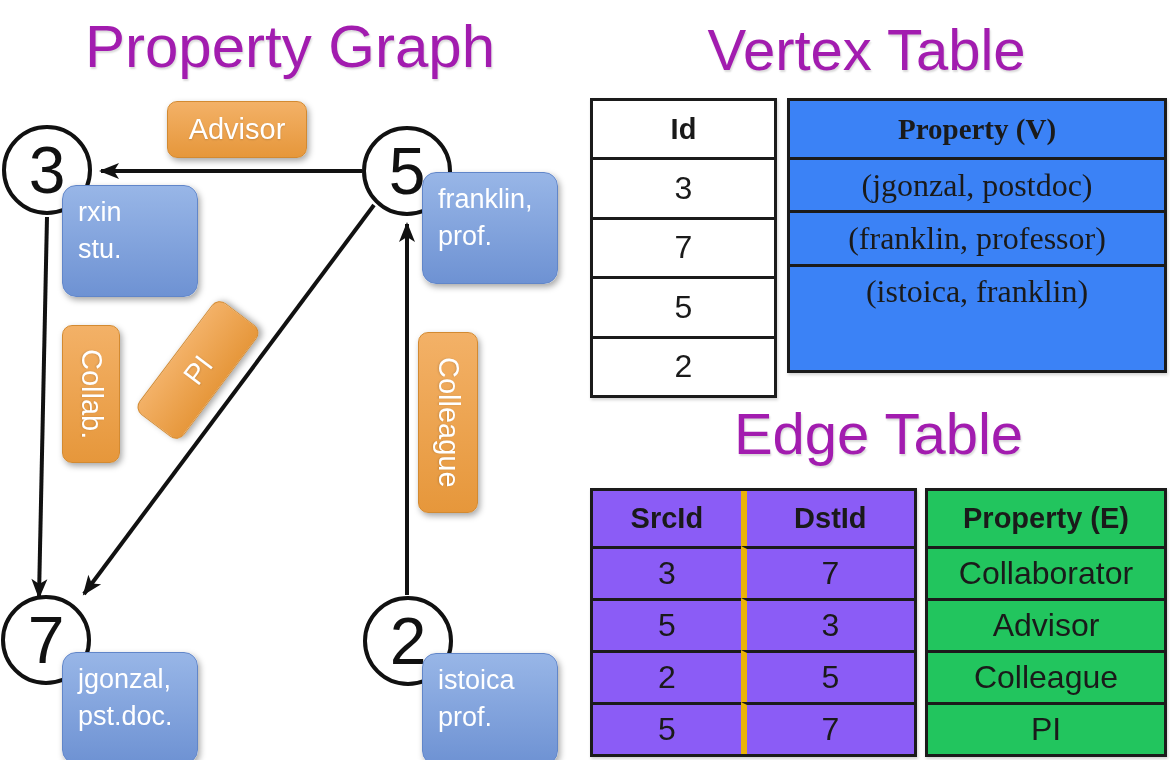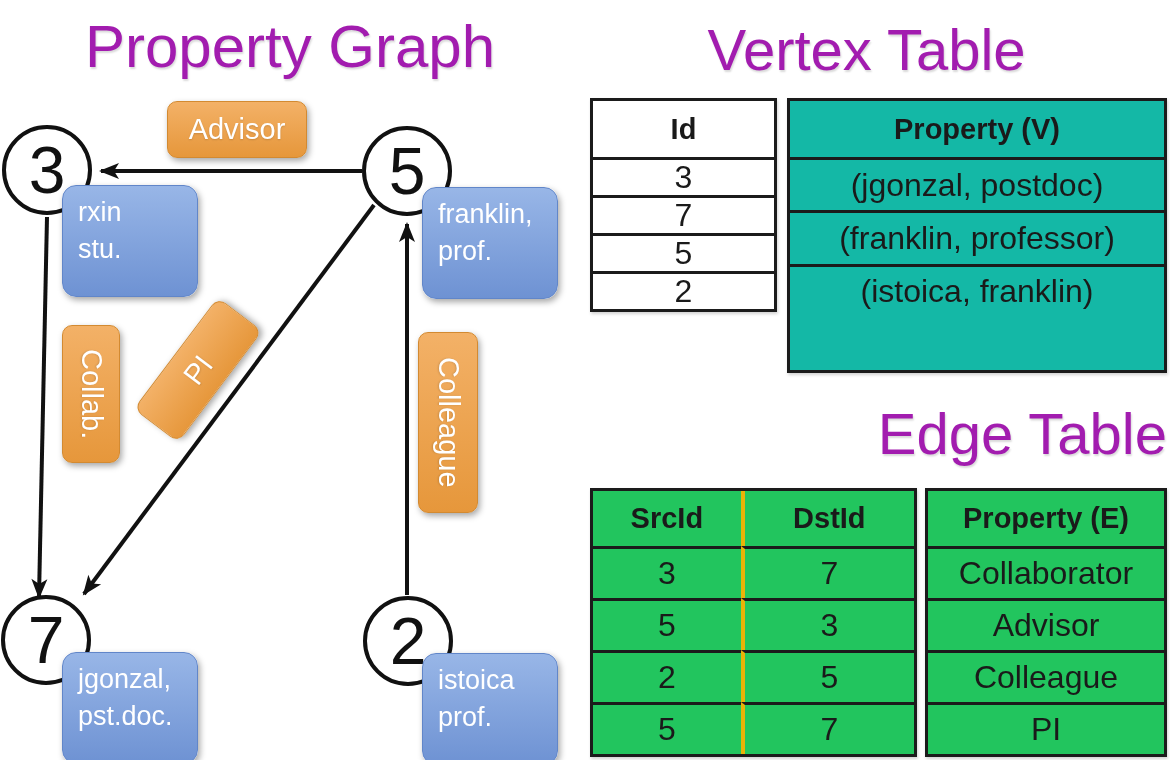--- a/index.html
+++ b/index.html
@@ -42,32 +42,32 @@
   .tbox{
     position:absolute;border:3px solid #1b1b1b;box-sizing:border-box;
     display:grid;box-shadow:1px 2px 3px rgba(0,0,0,0.18);
   }
   .tcell{
     display:flex;align-items:center;justify-content:center;
     font-size:32px;white-space:nowrap;overflow:hidden;
   }
   .tcell.hdr{font-weight:bold;font-size:29px;}
   .bt{border-top:3px solid #1b1b1b;}
-  .bl{border-left:4px solid #eab308;}
-  .bluefill{background:#14b8a6;}
+  .bl{border-left:6px solid #eab308;}
+  .bluefill{background:#3b82f6;font-family:Liberation Serif, serif;}
   .peachfill{background:#22c55e;}
 </style>
 </head>
 <body>
 
 <div class="canvas">
 
   <div class="title" style="left:30px;top:12px;width:520px;font-size:60px;">Property Graph</div>
   <div class="title" style="left:578px;top:16px;width:577px;">Vertex Table</div>
-  <div class="title" style="left:590px;top:400px;width:577px;text-align:right;">Edge Table</div>
+  <div class="title" style="left:590px;top:400px;width:577px;">Edge Table</div>
 
   <div class="node" style="left:2px;top:125px;">
     <span>3</span>
   </div>
   <div class="node" style="left:362px;top:126px;">
     <span>5</span>
   </div>
   <div class="node" style="left:1px;top:595px;">
     <span>7</span>
   </div>
@@ -84,21 +84,21 @@
     <line x1="362" y1="171" x2="101" y2="171" stroke="#111" stroke-width="4" marker-end="url(#arr)"></line>
     <line x1="47" y1="217" x2="39" y2="597" stroke="#111" stroke-width="4" marker-end="url(#arr)"></line>
     <line x1="374" y1="205" x2="84" y2="594" stroke="#111" stroke-width="4" marker-end="url(#arr)"></line>
     <line x1="407" y1="595" x2="407" y2="224" stroke="#111" stroke-width="4" marker-end="url(#arr)"></line>
   </svg>
 
   <div class="vbox" style="left:62px;top:185px;">
     <div>rxin</div>
     <div>stu.</div>
   </div>
-  <div class="vbox" style="left:422px;top:187px;">
+  <div class="vbox" style="left:422px;top:172px;">
     <div>franklin,</div>
     <div>prof.</div>
   </div>
   <div class="vbox" style="left:62px;top:652px;">
     <div>jgonzal,</div>
     <div>pst.doc.</div>
   </div>
   <div class="vbox" style="left:422px;top:653px;">
     <div>istoica</div>
     <div>prof.</div>
@@ -110,36 +110,36 @@
   <div class="ebox vert" style="left:62px;top:325px;width:58px;height:138px;">
     <span>Collab.</span>
   </div>
   <div class="ebox" style="left:128px;top:342px;width:140px;height:56px;transform:rotate(-53deg);">
     <span>PI</span>
   </div>
   <div class="ebox vert" style="left:418px;top:332px;width:60px;height:181px;">
     <span>Colleague</span>
   </div>
 
-  <div class="tbox" style="left:590px;top:98px;width:187px;height:214px;grid-template-rows:56px 1fr 1fr 1fr 1fr;grid-template-columns:1fr;background:#fff;">
+  <div class="tbox" style="left:590px;top:98px;width:187px;height:300px;grid-template-rows:56px 1fr 1fr 1fr 1fr;grid-template-columns:1fr;background:#fff;">
     <div class="tcell hdr">Id</div>
     <div class="tcell bt">3</div>
     <div class="tcell bt">7</div>
     <div class="tcell bt">5</div>
     <div class="tcell bt">2</div>
   </div>
 
   <div class="tbox bluefill" style="left:787px;top:98px;width:380px;height:275px;grid-template-rows:56px 1fr 1fr 1fr 1fr;grid-template-columns:1fr;">
     <div class="tcell hdr">Property (V)</div>
     <div class="tcell bt">(jgonzal, postdoc)</div>
     <div class="tcell bt">(franklin, professor)</div>
     <div class="tcell bt">(istoica, franklin)</div>
   </div>
 
-  <div class="tbox" style="left:590px;top:488px;width:327px;height:269px;grid-template-rows:55px 1fr 1fr 1fr 1fr;grid-template-columns:46% 54%;background:#22c55e;">
+  <div class="tbox" style="left:590px;top:488px;width:327px;height:269px;grid-template-rows:55px 1fr 1fr 1fr 1fr;grid-template-columns:46% 54%;background:#8b5cf6;">
     <div class="tcell hdr">SrcId</div>
     <div class="tcell hdr bl">DstId</div>
     <div class="tcell bt">3</div>
     <div class="tcell bt bl">7</div>
     <div class="tcell bt">5</div>
     <div class="tcell bt bl">3</div>
     <div class="tcell bt">2</div>
     <div class="tcell bt bl">5</div>
     <div class="tcell bt">5</div>
     <div class="tcell bt bl">7</div>

